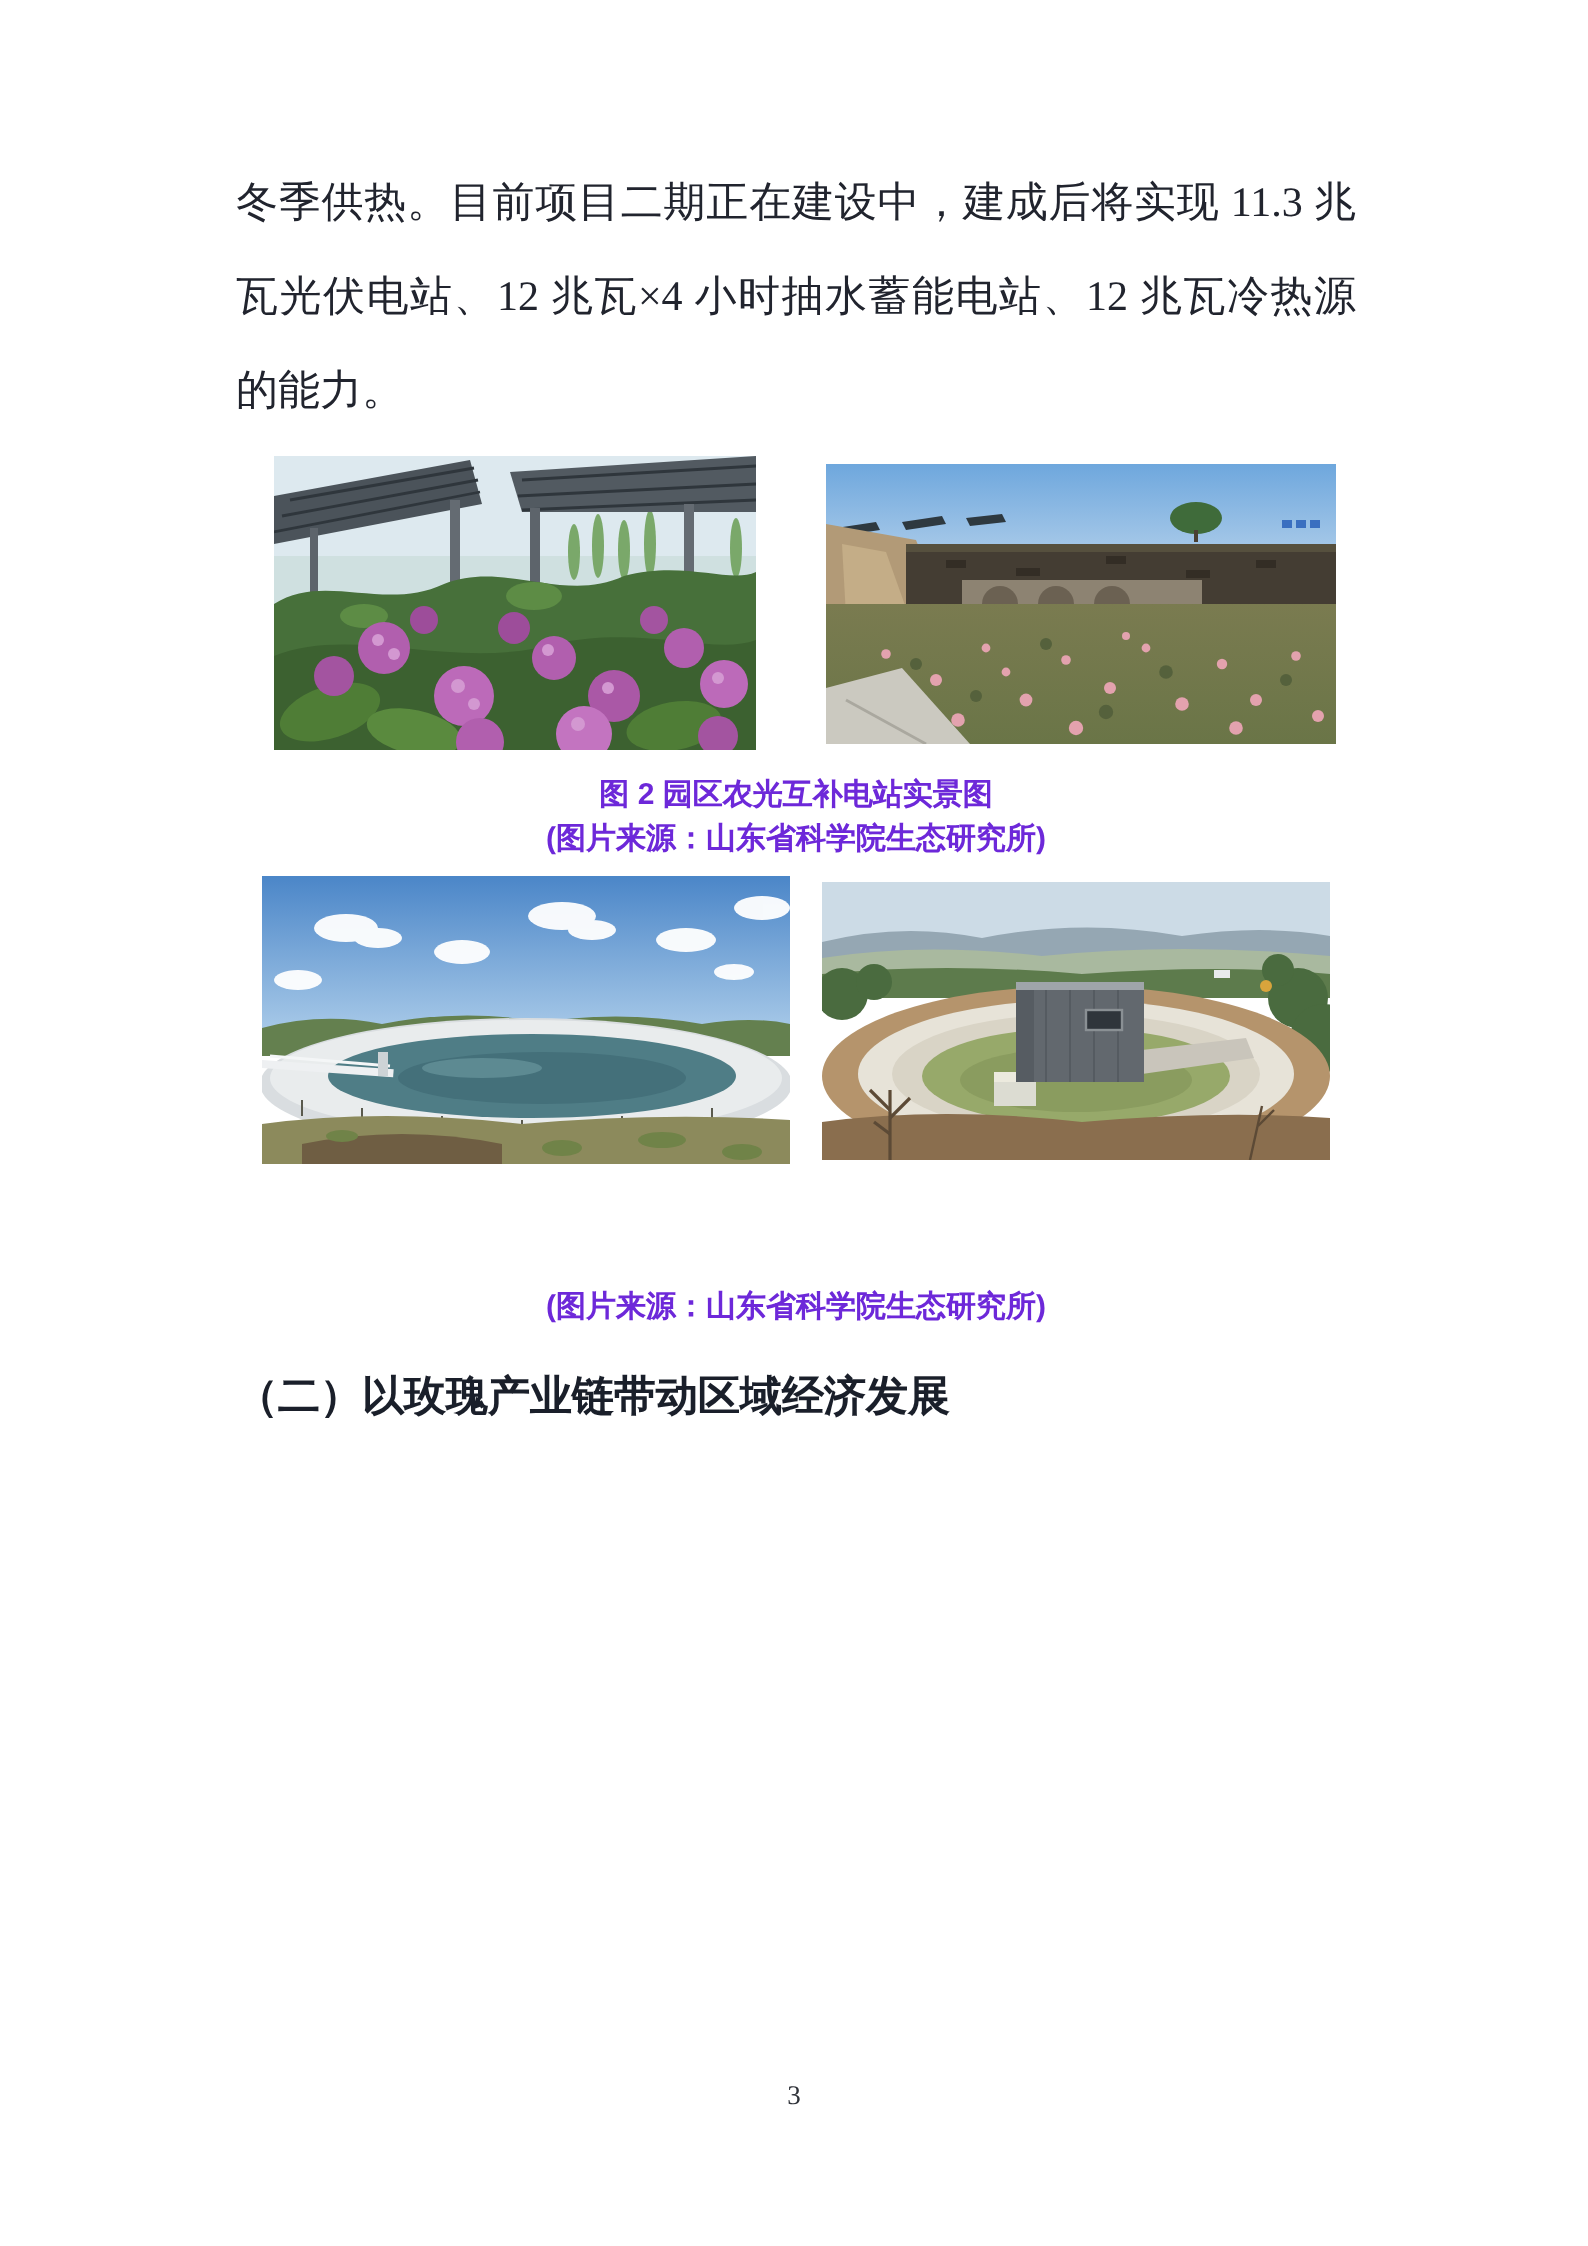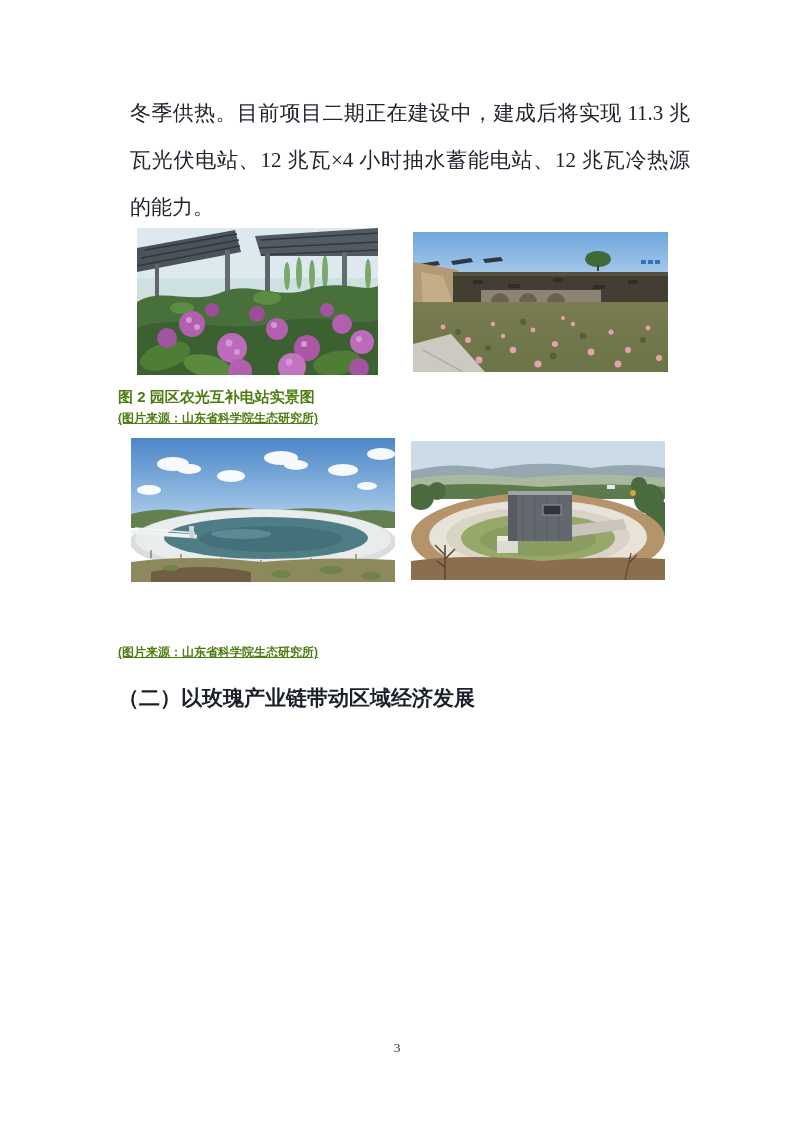--- a/index.html
+++ b/index.html
@@ -3,32 +3,32 @@
 <meta charset="utf-8">
 <style>
   html,body { margin:0; padding:0; background:#9aa0a6; }
   .page {
     position:relative; width:794px; height:1123px; margin:0 auto;
     background:#ffffff; overflow:hidden;
     font-family:"Liberation Serif","DejaVu Serif",serif;
     color:#21242e;
   }
   .para {
-    position:absolute; left:118px; width:560px; margin:12px;
+    position:absolute; left:118px; width:560px; margin:0;
     font-size:21px; text-align:justify; color:#21242e;
   }
   .p1 { top:78px; line-height:47px; }
   .p2 { top:742px; line-height:41px; text-indent:42px; }
   .caption {
     position:absolute; left:118px; width:560px; margin:0;
-    font-family:"Liberation Sans","DejaVu Sans",sans-serif;
-    font-weight:bold; color:#4d7c0f;
+    text-align:center; font-family:"Liberation Sans","DejaVu Sans",sans-serif;
+    font-weight:bold; color:#6d28d9;
   }
   .cap-main { font-size:15px; }
-  .cap-src  { font-size:12px;text-decoration:underline; }
+  .cap-src  { font-size:15px; }
   .fig2-cap { top:388px; }
   .fig2-src { top:410px; }
   .fig3-cap { top:605px; }
   .fig3-src { top:644px; }
   .heading {
     position:absolute; left:118px; top:684px; width:600px; margin:0;
     font-family:Liberation Sans, sans-serif;
     font-weight:bold; font-size:21px; color:#1a1f2a;
   }
   .pagenum {

